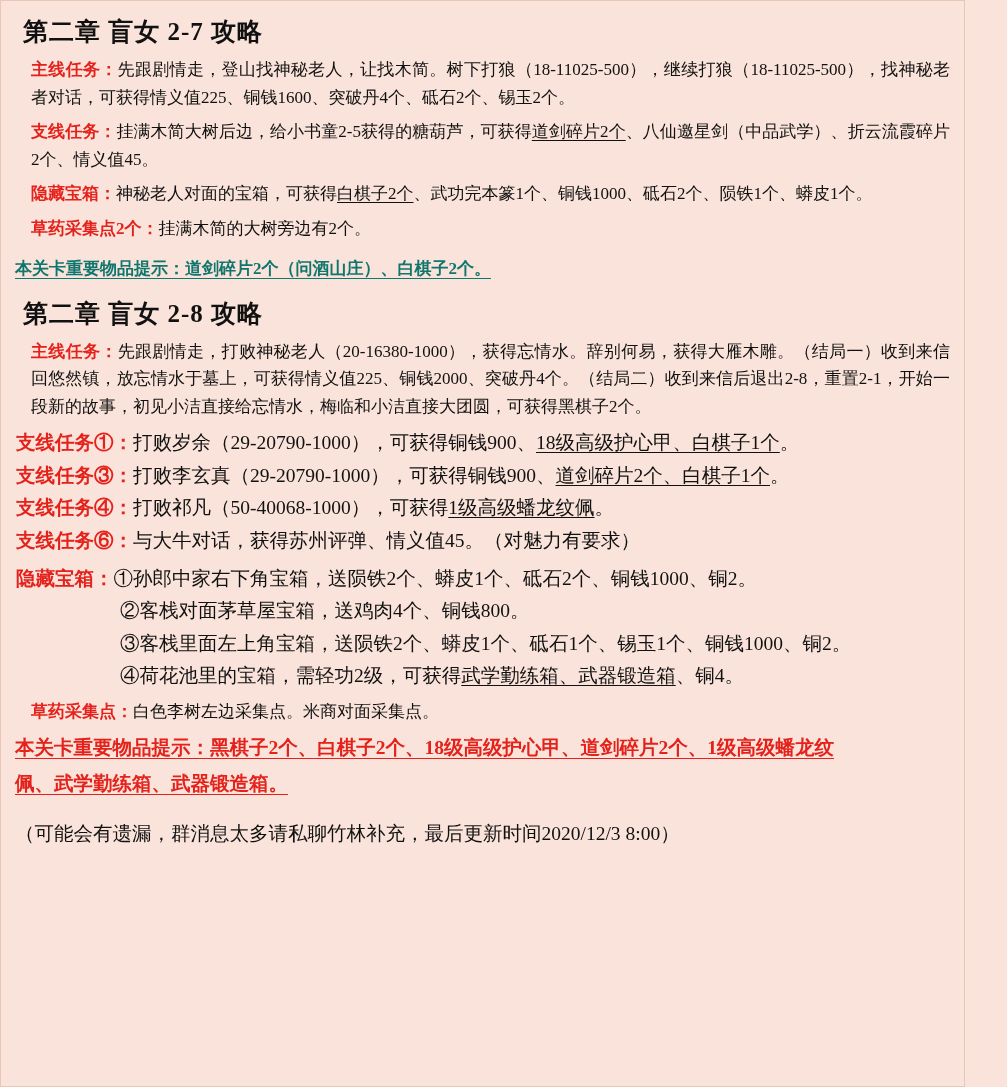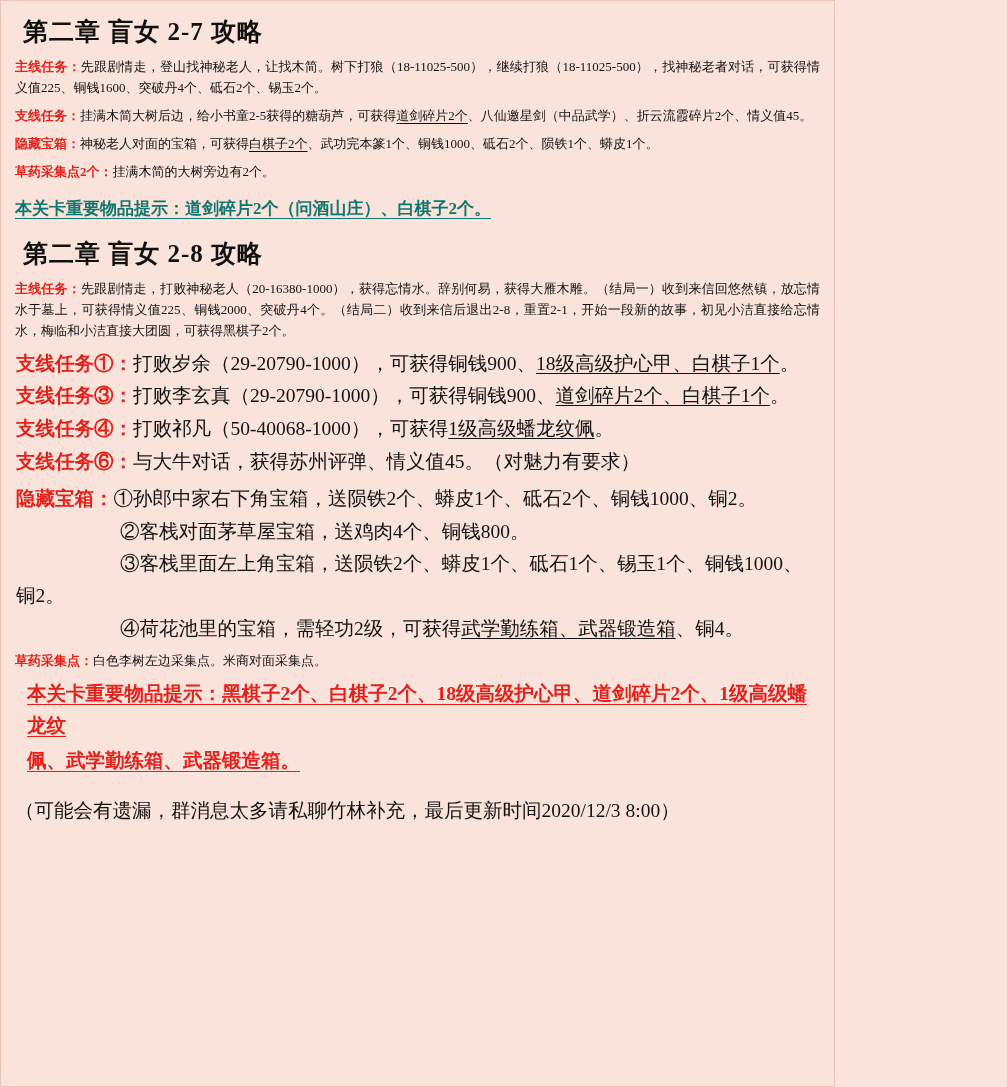--- a/index.html
+++ b/index.html
@@ -9,41 +9,41 @@
   body {
     width: 1007px;
     height: 1087px;
     background: #fae3da;
     font-family: "Liberation Serif", "DejaVu Serif", serif;
     color: #1a1a1a;
     overflow: hidden;
   }
   .page {
     box-sizing: border-box;
-    width: 835px;
+    width: 965px;
     height: 1087px;
     padding: 10px 14px 6px 14px;
     border: 1px solid #e9c6b7;
     background: #fae3da;
   }
   .chapter {
     margin-bottom: 2px;
   }
   h1.sect-title {
     font-size: 25px;
     font-weight: bold;
     margin: 4px 0 8px 8px;
     letter-spacing: 1px;
     color: #111;
     font-family: "Liberation Serif", "DejaVu Serif", serif;
   }
   .para {
-    font-size: 13px;
+    font-size: 17px;
     line-height: 1.62;
-    margin: 0 0 7px 0;
+    margin: 0 0 7px 16px;
     text-align: justify;
     color: #111;
   }
   .label {
     color: #e4221b;
     font-weight: bold;
     white-space: nowrap;
   }
   .u {
     text-decoration: underline;
@@ -65,21 +65,21 @@
   .hint-block {
     margin: 6px 0 4px 0;
   }
   .hint-multi {
     font-size: 19.5px;
     line-height: 1.62;
     color: #e4221b;
     font-weight: bold;
     text-decoration: underline;
     text-underline-offset: 4px;
-    margin: 4px 0 2px 12px;
+    margin: 4px 0 2px 0;
   }
   .sub-list {
     margin: 0 0 6px 0;
   }
   .sub-row {
     font-size: 19.5px;
     line-height: 1.62;
     margin: 1px;
     color: #111;
   }

